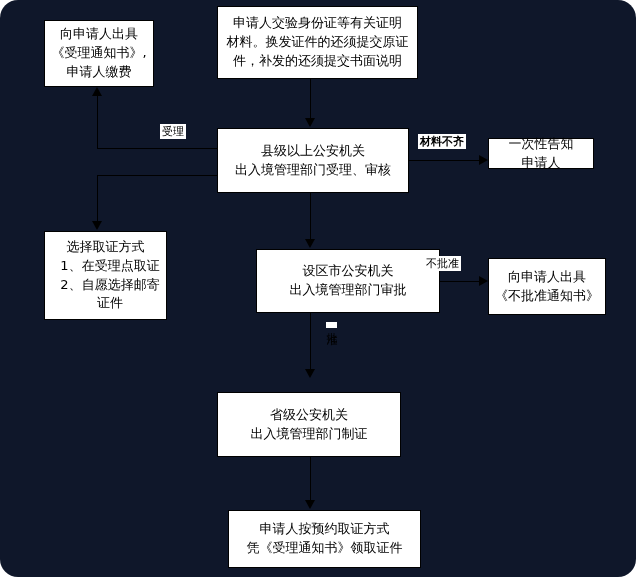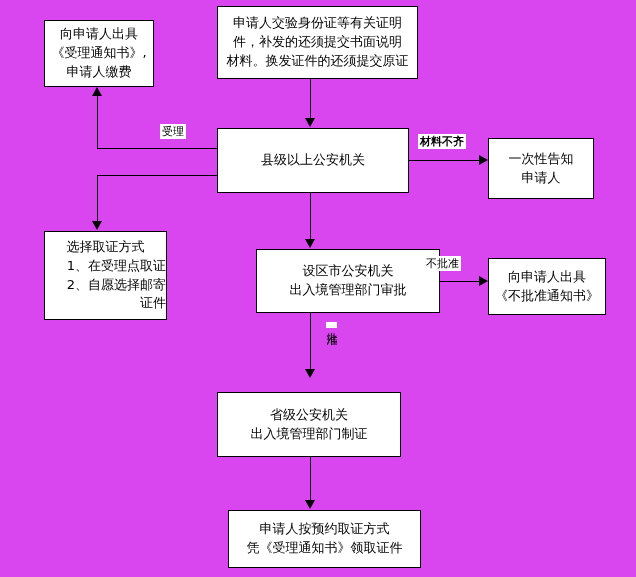--- a/index.html
+++ b/index.html
@@ -7,40 +7,41 @@
     padding: 0;
     background: #ffffff;
   }
   body {
     font-family: "DejaVu Sans", "Liberation Sans", sans-serif;
   }
   #canvas {
     position: relative;
     width: 636px;
     height: 577px;
-    background: #d946ef;
+    background: #0f172a;
     overflow: hidden;
+    border-radius: 18px;
   }
   .node {
     position: absolute;
     box-sizing: border-box;
     border: 1px solid #000000;
     background: #ffffff;
     display: flex;
     flex-direction: column;
     align-items: center;
     justify-content: center;
     font-size: 13px;
     line-height: 1.45;
     color: #000000;
     text-align: center;
     z-index: 3;
   }
   .node.left-align {
-    align-items: flex-end;
+    align-items: center;
     text-align: left;
   }
   .node .ln {
     display: block;
     white-space: nowrap;
   }
   .node.left-align .ln {
     padding-left: 9px;
   }
   .node.left-align .ln.center {
@@ -100,35 +101,36 @@
     padding: 2px 0;
   }
 </style>
 </head>
 <body>
 
 <div id="canvas">
 
   <div class="node" style="left:217px; top:6px; width:201px; height:73px;">
     <span class="ln">申请人交验身份证等有关证明</span>
+    <span class="ln">材料。换发证件的还须提交原证</span>
     <span class="ln">件，补发的还须提交书面说明</span>
-    <span class="ln">材料。换发证件的还须提交原证</span>
   </div>
 
   <div class="node" style="left:44px; top:20px; width:110px; height:67px;">
     <span class="ln">向申请人出具</span>
     <span class="ln">《受理通知书》,</span>
     <span class="ln">申请人缴费</span>
   </div>
 
   <div class="node" style="left:217px; top:128px; width:192px; height:65px;">
     <span class="ln">县级以上公安机关</span>
+    <span class="ln">出入境管理部门受理、审核</span>
   </div>
 
-  <div class="node" style="left:488px; top:138px; width:106px; height:61px;">
+  <div class="node" style="left:488px; top:138px; width:106px; height:31px;">
     <span class="ln">一次性告知</span>
     <span class="ln">申请人</span>
   </div>
 
   <div class="node left-align" style="left:44px; top:231px; width:123px; height:89px;">
     <span class="ln center">选择取证方式</span>
     <span class="ln">1、在受理点取证</span>
     <span class="ln">2、自愿选择邮寄</span>
     <span class="ln">证件</span>
   </div>

